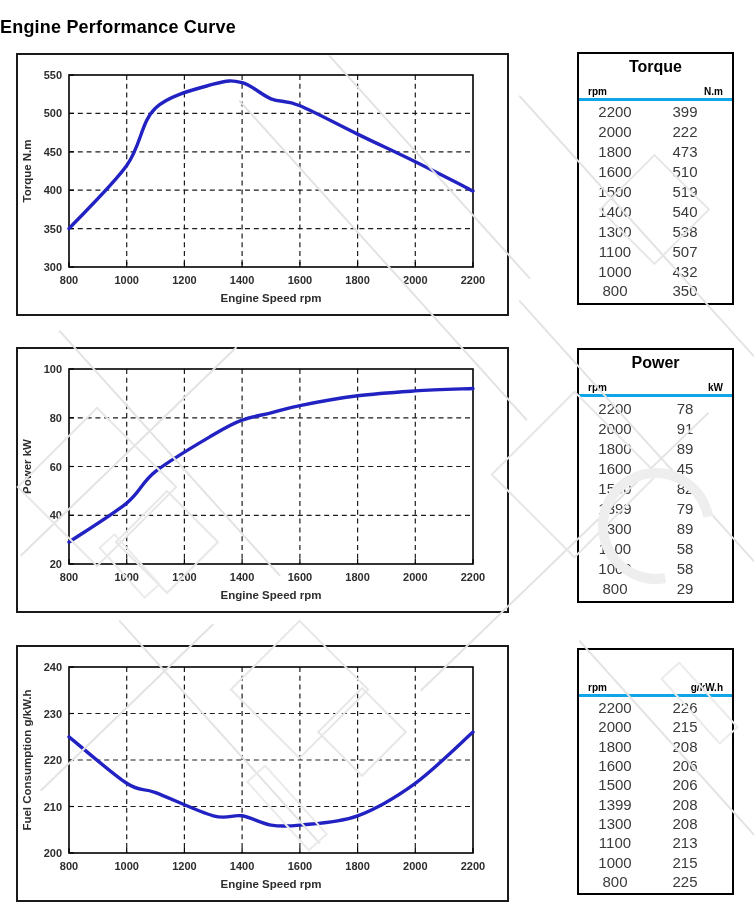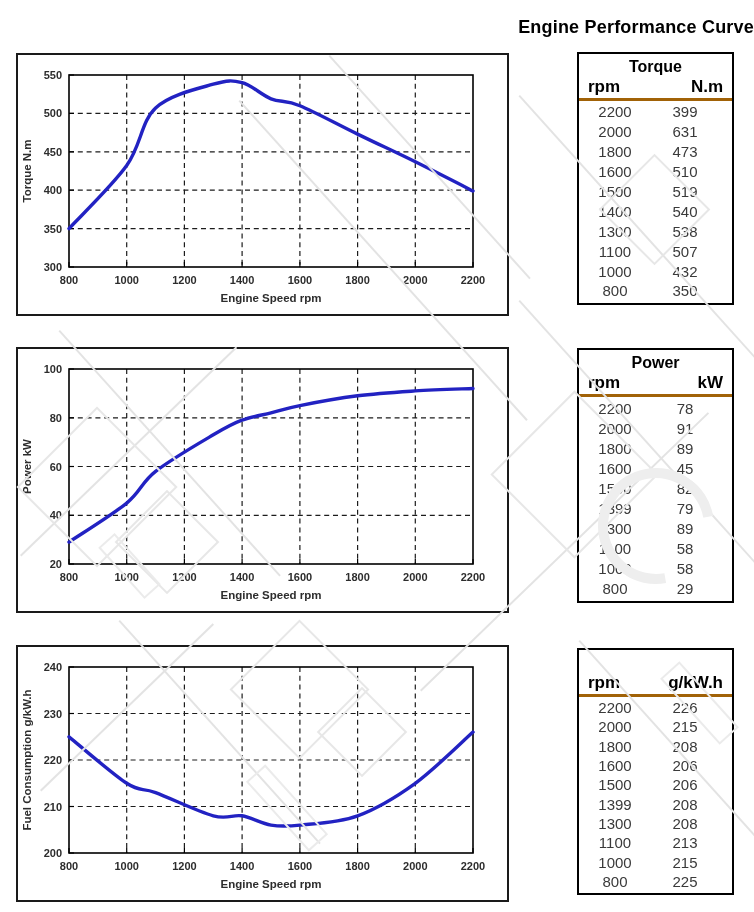--- a/index.html
+++ b/index.html
@@ -1,41 +1,41 @@
 <!DOCTYPE html>
 <html><head>
 <meta charset="utf-8">
 <style>
   html,body{margin:0;padding:0;background:#ffffff;}
   body{font-family:"Liberation Sans", sans-serif;}
   #page{position:relative;width:754px;height:912px;background:#ffffff;overflow:hidden;}
 
-  .page-title{position:absolute;top:17px;left:0;width:100%;text-align:right;
+  .page-title{position:absolute;top:17px;left:0;width:100%;text-align:left;
     font-size:18px;font-weight:bold;color:#000;margin:0;letter-spacing:.2px;}
 
   .chart-box{position:absolute;left:16px;width:493px;border:2px solid #1a1a1a;
     background:#fff;box-sizing:border-box;z-index:1;}
   #chart-torque{top:53px;height:263px;}
   #chart-power{top:347px;height:266px;}
   #chart-fuel{top:645px;height:257px;}
   svg.chart{display:block;}
   svg.chart text.tick{font-family:"Liberation Sans",sans-serif;font-size:11px;font-weight:bold;fill:#2d2d2d;}
   svg.chart text.axis-title{font-family:"Liberation Sans",sans-serif;font-size:11.5px;font-weight:bold;fill:#2d2d2d;}
 
   .data-table{position:absolute;left:577px;width:157px;border:2px solid #000;
     background:#fff;box-sizing:border-box;z-index:1;}
   #table-torque{top:52px;height:253px;}
   #table-power{top:348px;height:255px;}
   #table-fuel{top:648px;height:247px;}
-  .t-head{position:relative;height:44px;border-bottom:3px solid #a16207;}
+  .t-head{position:relative;height:44px;border-bottom:3px solid #0ea5e9;}
   .t-title{position:absolute;top:4px;left:0;width:100%;text-align:center;
     font-size:16px;font-weight:bold;color:#000;white-space:nowrap;}
   #table-fuel .t-title{top:2px;}
   .t-sub{position:absolute;bottom:1px;left:9px;right:9px;display:flex;
-    justify-content:space-between;font-size:17px;font-weight:bold;color:#000;}
+    justify-content:space-between;font-size:10px;font-weight:bold;color:#000;}
   .t-body{display:flex;flex-direction:column;justify-content:space-around;
     height:calc(100% - 47px);padding:1px 0 2px 0;box-sizing:border-box;}
   .t-row{display:flex;align-items:center;font-size:15px;color:#3a3a3a;}
   .t-row .rpm{width:72px;text-align:center;}
   .t-row .val{flex:1;text-align:center;padding-right:13px;}
 
   
   #wm{position:absolute;inset:0;z-index:2;pointer-events:none;}
   .wl{position:absolute;border-top:2px solid #e3e3e3;transform-origin:left top;}
   .wsq{position:absolute;border:2px solid #e7e7e7;transform:rotate(45deg);}
@@ -208,21 +208,21 @@
         <span>N.m</span>
       </div>
     </div>
     <div class="t-body">
         <div class="t-row">
           <span class="rpm">2200</span>
           <span class="val">399</span>
         </div>
         <div class="t-row">
           <span class="rpm">2000</span>
-          <span class="val">631</span>
+          <span class="val">222</span>
         </div>
         <div class="t-row">
           <span class="rpm">1800</span>
           <span class="val">473</span>
         </div>
         <div class="t-row">
           <span class="rpm">1600</span>
           <span class="val">510</span>
         </div>
         <div class="t-row">

